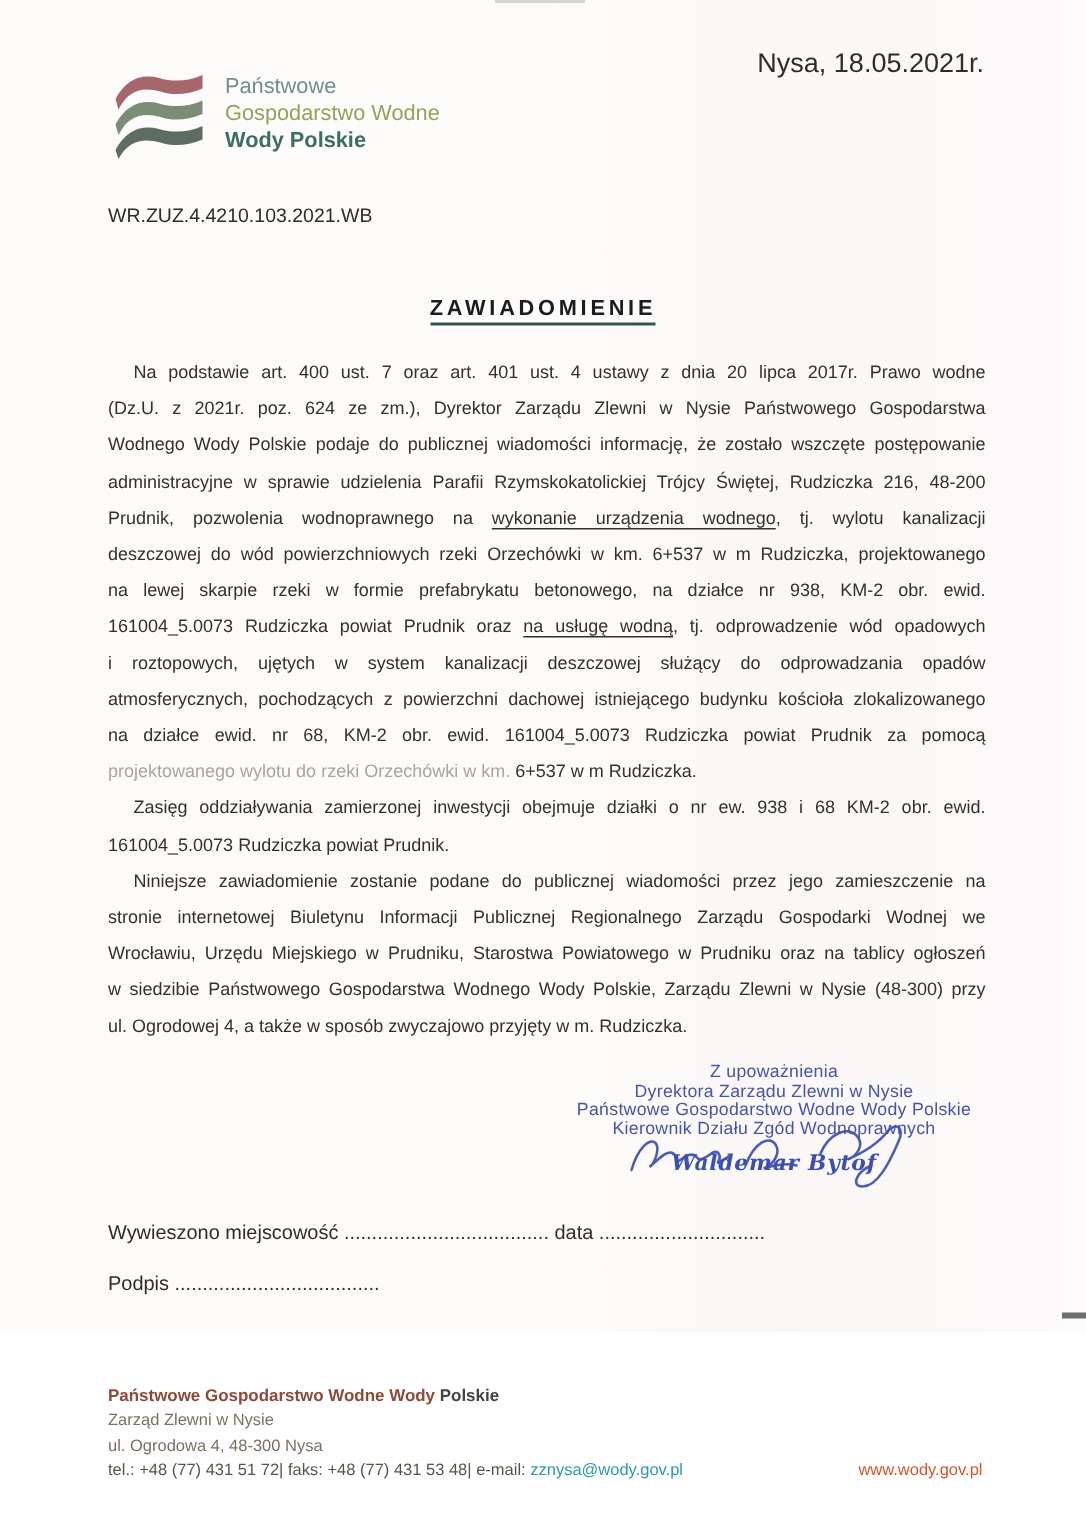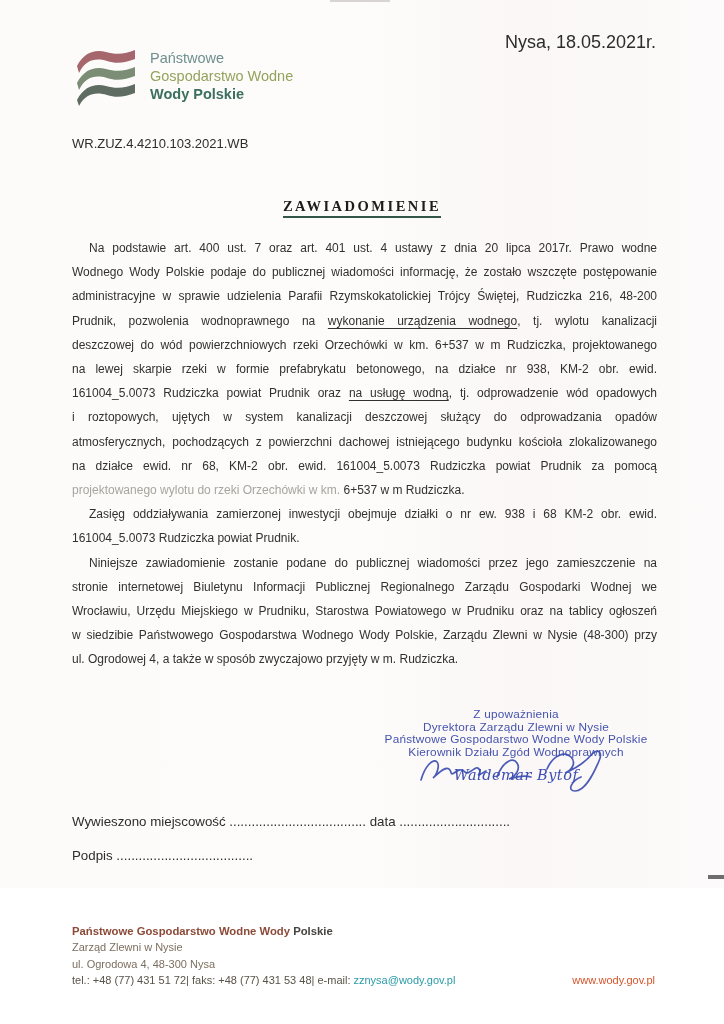--- a/index.html
+++ b/index.html
@@ -18,39 +18,39 @@
   .logo{position:absolute;left:74px;top:46px;display:flex;align-items:center;}
   .logo svg{display:block;}
   .logo-text{margin-left:12px;font-size:14.5px;line-height:18px;}
   .logo-l1{color:#6f8f8f;}
   .logo-l2{color:#93a35b;}
   .logo-l3{color:#3c6f60;font-weight:bold;}
   .date{position:absolute;top:32px;right:68px;font-size:18px;color:#2e2d2b;}
   .ref{position:absolute;left:72px;top:136px;font-size:13px;color:#2e2d2b;}
 
   
-  .title-wrap{position:absolute;top:197px;left:0;width:724px;text-align:center;font-family:Liberation Serif, serif;}
+  .title-wrap{position:absolute;top:197px;left:0;width:724px;text-align:center;}
   .title{display:inline-block;font-size:14.5px;font-weight:bold;letter-spacing:2.5px;
          color:#1c1c1c;border-bottom:2px solid #33564a;padding-bottom:1px;}
 
   
   .body-text{position:absolute;left:72px;top:236px;width:585px;
              font-size:12px;line-height:24.2px;color:#33312e;}
   .line{text-align:justify;text-align-last:justify;white-space:normal;}
   .line.last{text-align-last:left;}
   .line.indent{text-indent:17px;}
   .u{text-decoration:underline;text-decoration-thickness:1px;text-underline-offset:3px;}
   .f{color:#a8a49e;margin-top:16px;}
 
   
   .signature{position:absolute;left:360px;top:708px;width:312px;text-align:center;}
   .stamp-line{font-size:11.8px;line-height:12.6px;letter-spacing:0.2px;color:#4553ae;}
   .sig-scribble{position:absolute;left:55px;top:40px;}
   .sig-name{position:relative;margin-top:9px;font-family:"DejaVu Serif","Liberation Serif",serif;
-            font-style:italic;font-weight:normal;font-size:14.5px;color:#3d4eb2;letter-spacing:0.5px;}
+            font-style:italic;font-weight:bold;font-size:14.5px;color:#3d4eb2;letter-spacing:0.5px;}
 
   
   .posting{position:absolute;left:72px;top:814px;font-size:13.3px;color:#2e2d2b;}
   .posting div{margin-bottom:19px;}
 
   
   .footer{position:absolute;left:72px;top:923px;width:585px;font-size:11px;line-height:16.3px;}
   .footer-org{font-size:11.3px;font-weight:bold;}
   .footer-org .org-colored{color:#8c4a38;}
   .footer-org .org-dark{color:#45433f;}
@@ -83,20 +83,21 @@
 
   <div class="date">Nysa, 18.05.2021r.</div>
   <div class="ref">WR.ZUZ.4.4210.103.2021.WB</div>
 
   <div class="title-wrap">
     <span class="title">ZAWIADOMIENIE</span>
   </div>
 
   <div class="body-text">
       <div class="line indent"><span>Na podstawie art. 400 ust. 7 oraz art. 401 ust. 4 ustawy z dnia 20 lipca 2017r. Prawo wodne</span></div>
+      <div class="line"><span>(Dz.U. z 2021r. poz. 624 ze zm.), Dyrektor Zarządu Zlewni w Nysie Państwowego Gospodarstwa</span></div>
       <div class="line"><span>Wodnego Wody Polskie podaje do publicznej wiadomości informację, że zostało wszczęte postępowanie</span></div>
       <div class="line"><span>administracyjne w sprawie udzielenia Parafii Rzymskokatolickiej Trójcy Świętej, Rudziczka 216, 48-200</span></div>
       <div class="line"><span>Prudnik, pozwolenia wodnoprawnego na </span><span class="u">wykonanie urządzenia wodnego</span><span>, tj. wylotu kanalizacji</span></div>
       <div class="line"><span>deszczowej do wód powierzchniowych rzeki Orzechówki w km. 6+537 w m Rudziczka, projektowanego</span></div>
       <div class="line"><span>na lewej skarpie rzeki w formie prefabrykatu betonowego, na działce nr 938, KM-2 obr. ewid.</span></div>
       <div class="line"><span>161004_5.0073 Rudziczka powiat Prudnik oraz </span><span class="u">na usługę wodną</span><span>, tj. odprowadzenie wód opadowych</span></div>
       <div class="line"><span>i roztopowych, ujętych w system kanalizacji deszczowej służący do odprowadzania opadów</span></div>
       <div class="line"><span>atmosferycznych, pochodzących z powierzchni dachowej istniejącego budynku kościoła zlokalizowanego</span></div>
       <div class="line"><span>na działce ewid. nr 68, KM-2 obr. ewid. 161004_5.0073 Rudziczka powiat Prudnik za pomocą</span></div>
       <div class="line last"><span class="f">projektowanego wylotu do rzeki Orzechówki w km. </span><span>6+537 w m Rudziczka.</span></div>

